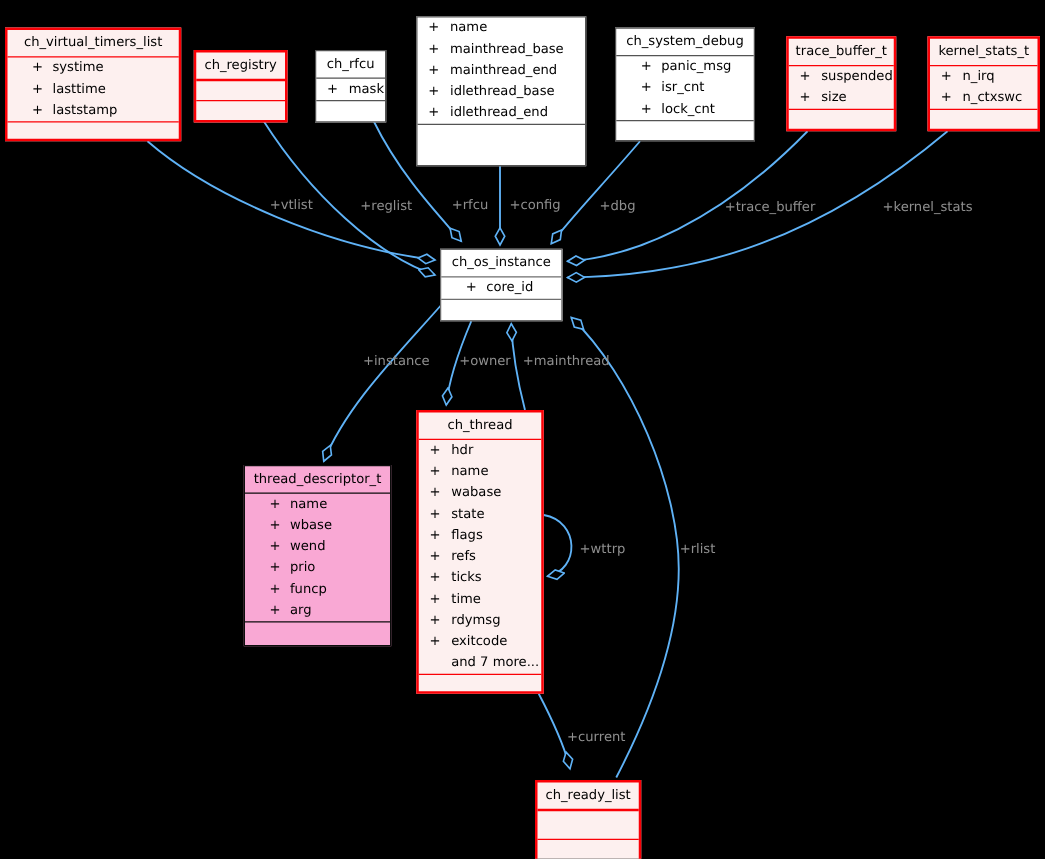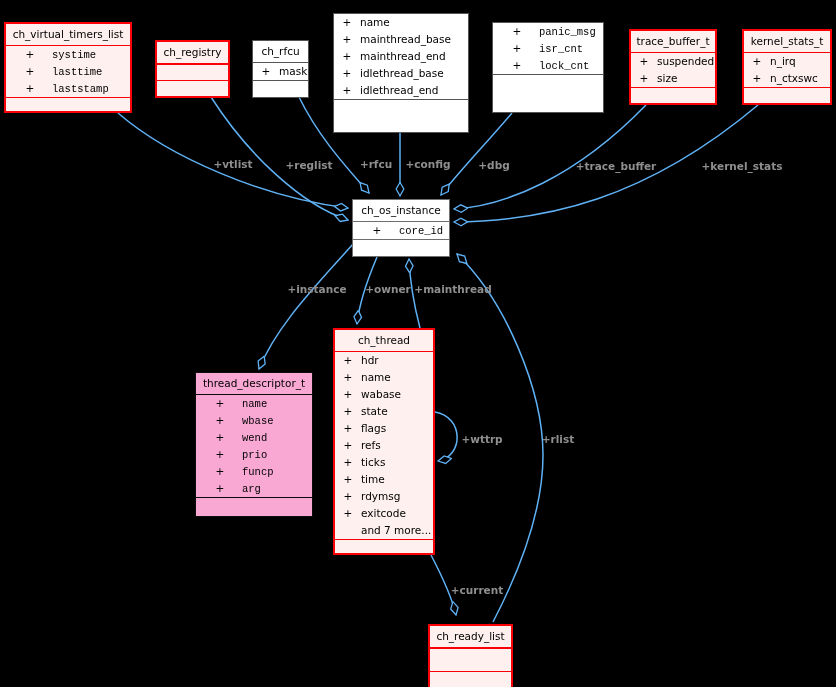--- a/index.html
+++ b/index.html
@@ -15,30 +15,30 @@
     font-size:10.5px;color:#000;line-height:15px;
   }
   .box .title{
     text-align:center;padding:3px 4px 3px;white-space:nowrap;
     border-bottom:1px solid var(--sep);
   }
   .box .row{height:17px;line-height:17px;white-space:nowrap;padding-left:4px;}
   .box .vis{display:inline-block;width:10px;margin-left:4px;text-align:center;}
   .box.wide .vis{margin-left:14px;width:12px;}
   .box .fname{margin-left:8px;}
-  .box.wide .fname{margin-left:16px;font-family:Liberation Mono, monospace;}
+  .box.wide .fname{margin-left:6px;}
   .box .more{margin-left:22px;}
   .box .spacer{border-top:1px solid var(--sep);flex:1;}
   .box.red{background:#fdf0ef;border:2px solid #fb0006;--sep:#fb0006;}
   .box.white{background:#fff;border:1px solid #545454;--sep:#545454;}
   .box.instance{border-color:#6e6e6e;--sep:#6e6e6e;}
   .box.gray{background:#f9a8d4;border:1px solid #0c0c0c;--sep:#0c0c0c;}
   .elabel{
     position:absolute;z-index:3;transform:translate(-50%,-50%);
-    color:#8f8f8f;font-size:10.5px;font-weight:bold;white-space:nowrap;
+    color:#8f8f8f;font-size:10.5px;font-weight:normal;white-space:nowrap;
   }
 </style>
 </head>
 <body>
 
 <svg id="edges" width="836" height="687" viewBox="0 0 836 687">
   <defs>
     <marker id="dia" markerWidth="16" markerHeight="10" refX="14.5" refY="5" orient="auto" markerUnits="userSpaceOnUse">
       <path d="M14.5,5 L7.5,1.2 L0.8,5 L7.5,8.8 Z" fill="#000" stroke="#5fb2f6" stroke-width="1.3"></path>
     </marker>
@@ -53,21 +53,21 @@
     <path marker-end="url(#dia)" d="M758,105 C645,200 545,221 454,222"></path>
     <path marker-end="url(#dia)" d="M353,244 C315,287 277,325 259,369"></path>
     <path marker-end="url(#dia)" d="M377,257 C366,283 359,305 357,324"></path>
     <path marker-end="url(#dia)" d="M420,328 C414,305 410,283 409,259"></path>
     <path marker-end="url(#dia)" d="M493,622 C520,570 543,510 543,455 C543,390 505,300 457,254"></path>
     <path marker-end="url(#dia)" d="M431,555 C443,578 452,598 456,615"></path>
     <path marker-end="url(#dia)" d="M435,412 C464,417 464,456 438,461"></path>
   </g>
 </svg>
 
-<div class="box red wide" style="left:4px;top:22px;width:128px;height:91px">
+<div class="box red wide" style="left:4px;top:22px;width:141px;height:91px">
   <div class="title">ch_virtual_timers_list</div>
   <div class="row"><span class="vis">+</span><span class="fname">systime</span></div>
   <div class="row"><span class="vis">+</span><span class="fname">lasttime</span></div>
   <div class="row"><span class="vis">+</span><span class="fname">laststamp</span></div>
   <div class="spacer"></div>
 </div>
 
 <div class="box red" style="left:155px;top:40px;width:75px;height:58px">
   <div class="title">ch_registry</div>
   <div class="spacer"></div>
@@ -83,20 +83,21 @@
 <div class="box white" style="left:333px;top:13px;width:136px;height:120px">
   <div class="row"><span class="vis">+</span><span class="fname">name</span></div>
   <div class="row"><span class="vis">+</span><span class="fname">mainthread_base</span></div>
   <div class="row"><span class="vis">+</span><span class="fname">mainthread_end</span></div>
   <div class="row"><span class="vis">+</span><span class="fname">idlethread_base</span></div>
   <div class="row"><span class="vis">+</span><span class="fname">idlethread_end</span></div>
   <div class="spacer"></div>
 </div>
 
 <div class="box white wide" style="left:492px;top:22px;width:112px;height:91px">
+  <div class="title">ch_system_debug</div>
   <div class="row"><span class="vis">+</span><span class="fname">panic_msg</span></div>
   <div class="row"><span class="vis">+</span><span class="fname">isr_cnt</span></div>
   <div class="row"><span class="vis">+</span><span class="fname">lock_cnt</span></div>
   <div class="spacer"></div>
 </div>
 
 <div class="box red" style="left:629px;top:29px;width:88px;height:76px">
   <div class="title">trace_buffer_t</div>
   <div class="row"><span class="vis">+</span><span class="fname">suspended</span></div>
   <div class="row"><span class="vis">+</span><span class="fname">size</span></div>

